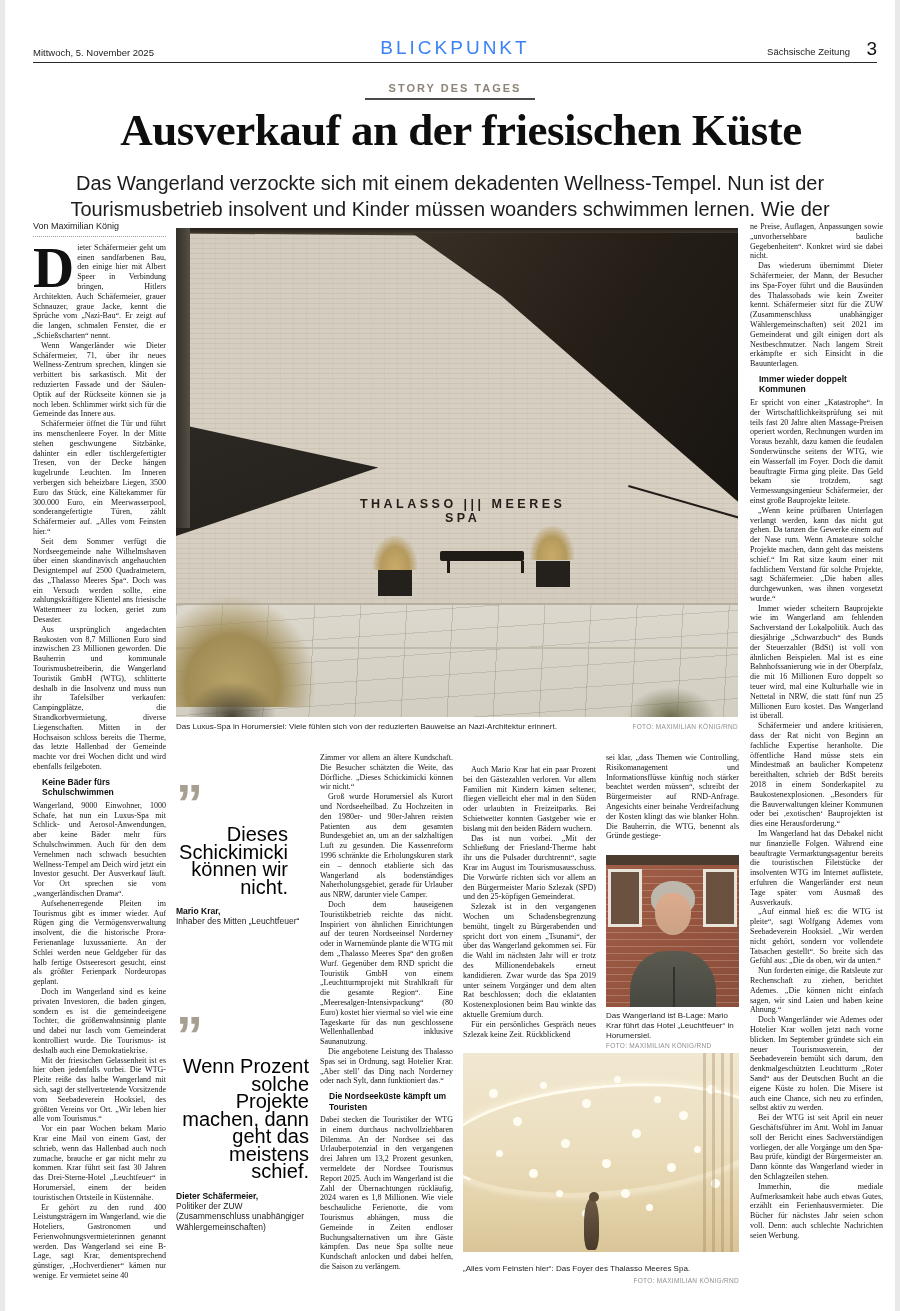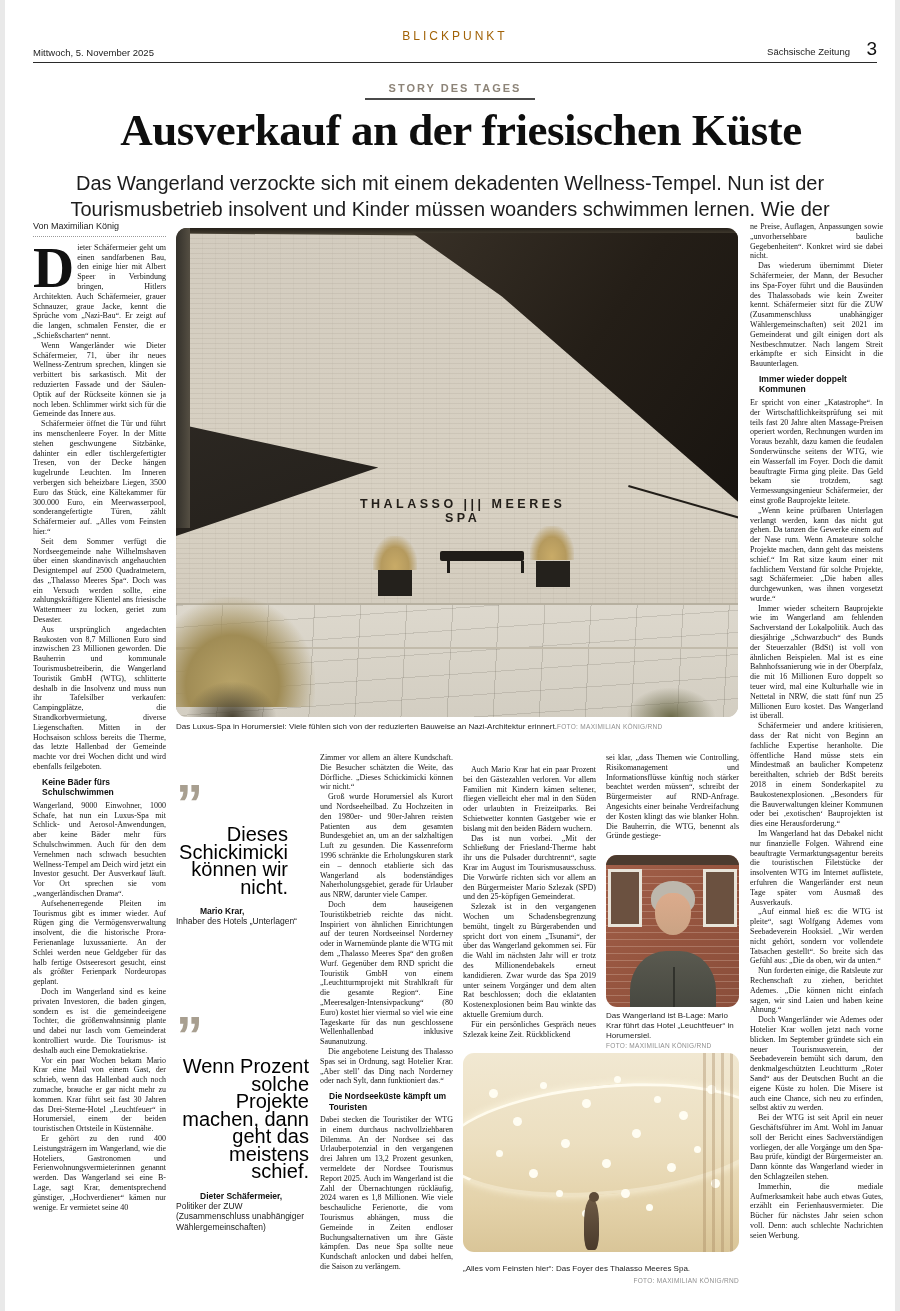--- a/index.html
+++ b/index.html
@@ -1,47 +1,47 @@
 <!DOCTYPE html>
 <html lang="de"><head>
 <meta charset="utf-8">
 <style>
   html,body{margin:0;padding:0;background:#e9e9e9;}
   .page{position:relative;width:890px;height:1311px;margin:0 auto;background:#ffffff;overflow:hidden;font-family:"Liberation Sans",sans-serif;color:#1a1a1a;}
   
   .masthead{position:absolute;left:28px;top:40px;width:844px;height:22px;border-bottom:1px solid #2a2a2a;}
   .masthead .date{position:absolute;left:0;bottom:4px;font-size:9.5px;color:#222;}
-  .masthead .section{position:absolute;left:50%;transform:translateX(-50%);bottom:19px;font-size:12px;letter-spacing:3px;color:#a16207;}
+  .masthead .section{position:absolute;left:50%;transform:translateX(-50%);bottom:3px;font-size:19px;letter-spacing:3px;color:#3b82f6;}
   .masthead .paperwrap{position:absolute;right:0;bottom:2px;}
   .masthead .paper{font-size:9.5px;color:#222;vertical-align:baseline;}
   .masthead .pagenum{font-size:19px;color:#111;margin-left:12px;vertical-align:baseline;}
   
   .kicker{position:absolute;left:0;top:82px;width:900px;text-align:center;font-size:11px;font-weight:bold;letter-spacing:2px;color:#8d8478;}
   .kicker-rule{position:absolute;left:50%;top:98px;width:170px;height:2px;background:#4a4a4a;transform:translateX(-50%);}
   .headline{position:absolute;left:6px;top:104px;width:900px;text-align:center;font-family:"Liberation Serif","DejaVu Serif",serif;font-weight:bold;font-size:45px;letter-spacing:-0.5px;color:#0e0e0e;}
   .dek{position:absolute;left:50%;top:170px;transform:translateX(-50%);width:856px;text-align:center;font-size:20px;line-height:1.32;color:#1c1c1c;}
   
   .col{position:absolute;width:133px;overflow:hidden;font-family:"Liberation Serif","DejaVu Serif",serif;font-size:8px;line-height:9.8px;text-align:justify;color:#151515;}
   .col p{margin:0;hyphens:auto;-webkit-hyphens:auto;}
   .col p.ind{text-indent:8px;}
   .byline{font-family:"Liberation Sans",sans-serif;font-size:9px;color:#222;padding-bottom:4px;border-bottom:1px dotted #9a9a9a;margin-bottom:6px;}
   .subhd{font-family:"Liberation Sans",sans-serif;font-weight:bold;font-size:8.5px;line-height:10.5px;padding-left:9px;margin:5px 0 3px 0;text-align:left;color:#111;}
   .dropcap{float:left;font-family:"Liberation Serif","DejaVu Serif",serif;font-weight:bold;font-size:57px;line-height:46px;padding:2px 3px 0 0;color:#111;}
   
   .quote{position:absolute;left:171px;width:133px;font-family:"Liberation Sans",sans-serif;}
   .qmark{font-size:54px;line-height:30px;font-weight:bold;color:#a89f90;letter-spacing:-4px;}
   .qtext{font-size:20px;line-height:17.5px;color:#000000;margin:8px 0 10px 0;text-align:right;}
-  .qname{font-size:8.5px;font-weight:bold;color:#111;margin-left:24px;}
+  .qname{font-size:8.5px;font-weight:bold;color:#111;}
   .qrole{font-size:8.5px;line-height:10.5px;color:#222;}
   
-  .caprow{position:absolute;display:flex;align-items:baseline;font-size:8px;color:#222;}
+  .caprow{position:absolute;display:flex;justify-content:space-between;align-items:baseline;font-size:8px;color:#222;}
   .cap{font-size:8px;color:#1e1e1e;line-height:10px;}
   .credit{font-size:6.5px;color:#8f8f8f;letter-spacing:0.3px;white-space:nowrap;}
   
-  .photo{position:absolute;overflow:hidden;border-radius:11px;}
+  .photo{position:absolute;overflow:hidden;}
   .photo-main{left:171px;top:228px;width:562px;height:489px;background:
       repeating-linear-gradient(180deg, rgba(110,100,85,0.10) 0 1px, transparent 1px 5px),
       repeating-linear-gradient(90deg, rgba(110,100,85,0.05) 0 1px, transparent 1px 13px),
       linear-gradient(180deg,#d3ccbf 0%,#d8d1c3 55%,#cfc8ba 100%);}
   .roofline{position:absolute;left:0;top:0;width:100%;height:10px;background:linear-gradient(180deg,#241f19,#57503f);clip-path:polygon(0 0,100% 0,100% 100%,0 55%);}
   .canopy{position:absolute;left:0;top:0;width:100%;height:100%;background:linear-gradient(125deg,#4a4135 0%,#241e17 55%,#120f0c 100%);clip-path:polygon(42% 1%,100% 1%,100% 56%,58% 14%);}
   .canopy2{position:absolute;left:0;top:0;width:100%;height:100%;background:linear-gradient(160deg,#35302a,#15120e);clip-path:polygon(0 40%,36% 49%,0 63%);}
   .doorstrip{position:absolute;left:0;top:0;width:14px;height:300px;background:linear-gradient(90deg,#33302a,#554f43);}
   .spa-sign{position:absolute;left:31%;top:55%;width:40%;text-align:center;font-family:"Liberation Sans",sans-serif;font-weight:bold;font-size:12.5px;letter-spacing:3.5px;color:#221e19;}
   .bench{position:absolute;left:47%;top:66%;width:15%;height:10px;background:#1f1c18;border-radius:2px;}
@@ -115,20 +115,21 @@
     <div class="byline">Von Maximilian König</div>
     <p><span class="dropcap">D</span><span>ieter Schäfermeier geht um einen sandfarbenen Bau, den einige hier mit Albert Speer in Verbindung bringen, Hitlers Architekten. Auch Schäfermeier, grauer Schnauzer, graue Jacke, kennt die Sprüche vom „Nazi-Bau“. Er zeigt auf die langen, schmalen Fenster, die er „Schießscharten“ nennt.</span></p>
     <p class="ind">Wenn Wangerländer wie Dieter Schäfermeier, 71, über ihr neues Wellness-Zentrum sprechen, klingen sie verbittert bis sarkastisch. Mit der reduzierten Fassade und der Säulen-Optik auf der Rückseite können sie ja noch leben. Schlimmer wirkt sich für die Gemeinde das Innere aus.</p>
     <p class="ind">Schäfermeier öffnet die Tür und führt ins menschenleere Foyer. In der Mitte stehen geschwungene Sitzbänke, dahinter ein edler tischlergefertigter Tresen, von der Decke hängen kugelrunde Leuchten. Im Inneren verbergen sich beheizbare Liegen, 3500 Euro das Stück, eine Kältekammer für 300.000 Euro, ein Meerwasserpool, sonderangefertigte Türen, zählt Schäfermeier auf. „Alles vom Feinsten hier.“</p>
     <p class="ind">Seit dem Sommer verfügt die Nordseegemeinde nahe Wilhelmshaven über einen skandinavisch angehauchten Designtempel auf 2500 Quadratmetern, das „Thalasso Meeres Spa“. Doch was ein Versuch werden sollte, eine zahlungskräftigere Klientel ans friesische Wattenmeer zu locken, geriet zum Desaster.</p>
     <p class="ind">Aus ursprünglich angedachten Baukosten von 8,7 Millionen Euro sind inzwischen 23 Millionen geworden. Die Bauherrin und kommunale Tourismusbetreiberin, die Wangerland Touristik GmbH (WTG), schlitterte deshalb in die Insolvenz und muss nun ihr Tafelsilber verkaufen: Campingplätze, die Strandkorbvermietung, diverse Liegenschaften. Mitten in der Hochsaison schloss bereits die Therme, das letzte Hallenbad der Gemeinde machte vor drei Wochen dicht und wird ebenfalls feilgeboten.</p>
     <h3 class="subhd">Keine Bäder fürs Schulschwimmen</h3>
     <p>Wangerland, 9000 Einwohner, 1000 Schafe, hat nun ein Luxus-Spa mit Schlick- und Aerosol-Anwendungen, aber keine Bäder mehr fürs Schulschwimmen. Auch für den dem Vernehmen nach schwach besuchten Wellness-Tempel am Deich wird jetzt ein Investor gesucht. Der Ausverkauf läuft. Vor Ort sprechen sie vom „wangerländischen Drama“.</p>
     <p class="ind">Aufsehenerregende Pleiten im Tourismus gibt es immer wieder. Auf Rügen ging die Vermögensverwaltung insolvent, die die historische Prora-Ferienanlage luxussanierte. An der Schlei werden neue Geldgeber für das halb fertige Ostseeresort gesucht, einst als größter Ferienpark Nordeuropas geplant.</p>
     <p class="ind">Doch im Wangerland sind es keine privaten Investoren, die baden gingen, sondern es ist die gemeindeeigene Tochter, die größenwahnsinnig plante und dabei nur lasch vom Gemeinderat kontrolliert wurde. Die Tourismus- ist deshalb auch eine Demokratiekrise.</p>
+    <p class="ind">Mit der friesischen Gelassenheit ist es hier oben jedenfalls vorbei. Die WTG-Pleite reiße das halbe Wangerland mit sich, sagt der stellvertretende Vorsitzende vom Seebadeverein Hooksiel, des größten Vereins vor Ort. „Wir leben hier alle vom Tourismus.“</p>
     <p class="ind">Vor ein paar Wochen bekam Mario Krar eine Mail von einem Gast, der schrieb, wenn das Hallenbad auch noch zumache, brauche er gar nicht mehr zu kommen. Krar führt seit fast 30 Jahren das Drei-Sterne-Hotel „Leuchtfeuer“ in Horumersiel, einem der beiden touristischen Ortsteile in Küstennähe.</p>
     <p class="ind">Er gehört zu den rund 400 Leistungsträgern im Wangerland, wie die Hoteliers, Gastronomen und Ferienwohnungsvermieterinnen genannt werden. Das Wangerland sei eine B-Lage, sagt Krar, dementsprechend günstiger, „Hochverdiener“ kämen nur wenige. Er vermietet seine 40</p>
   </div>
 
   <div class="photo photo-main">
     <div class="roofline"></div>
     <div class="canopy"></div>
     <div class="canopy2"></div>
     <div class="doorstrip"></div>
     <div class="spa-sign">THALASSO ||| MEERES SPA</div>
@@ -146,21 +147,21 @@
   </div>
   <div class="caprow" style="left:171px;top:722px;width:562px;">
     <span class="cap">Das Luxus-Spa in Horumersiel: Viele fühlen sich von der reduzierten Bauweise an Nazi-Architektur erinnert.</span>
     <span class="credit">FOTO: MAXIMILIAN KÖNIG/RND</span>
   </div>
 
   <div class="quote" style="top:788px;">
     <div class="qmark">”</div>
     <div class="qtext" style="width:112px;">Dieses Schickimicki können wir nicht.</div>
     <div class="qname">Mario Krar,</div>
-    <div class="qrole">Inhaber des Hotels „Unterlagen“</div>
+    <div class="qrole">Inhaber des Mitten „Leuchtfeuer“</div>
   </div>
   <div class="quote" style="top:1020px;">
     <div class="qmark">”</div>
     <div class="qtext">Wenn Prozent solche Projekte machen, dann geht das meistens schief.</div>
     <div class="qname">Dieter Schäfermeier,</div>
     <div class="qrole">Politiker der ZUW (Zusammenschluss unabhängiger Wählergemeinschaften)</div>
   </div>
 
   <div class="col" style="left:315px;top:753px;height:553px;">
     <p>Zimmer vor allem an ältere Kundschaft. Die Besucher schätzten die Weite, das Dörfliche. „Dieses Schickimicki können wir nicht.“</p>

